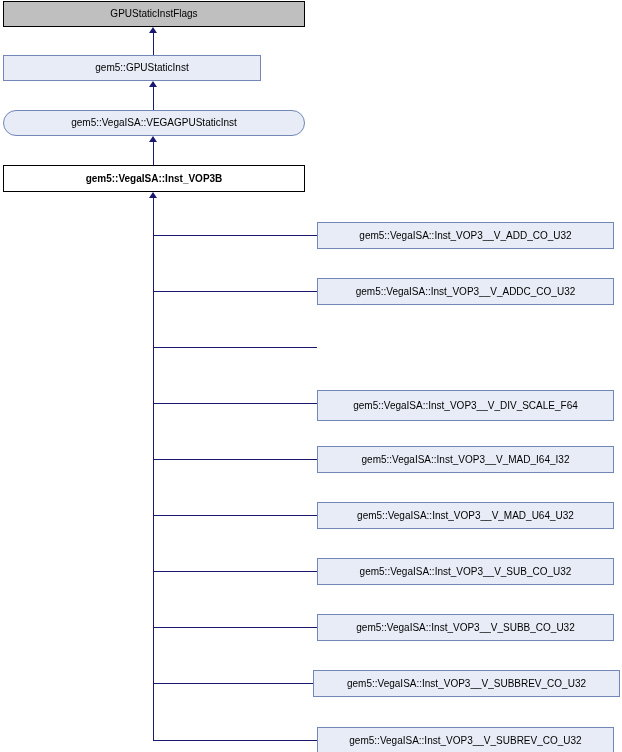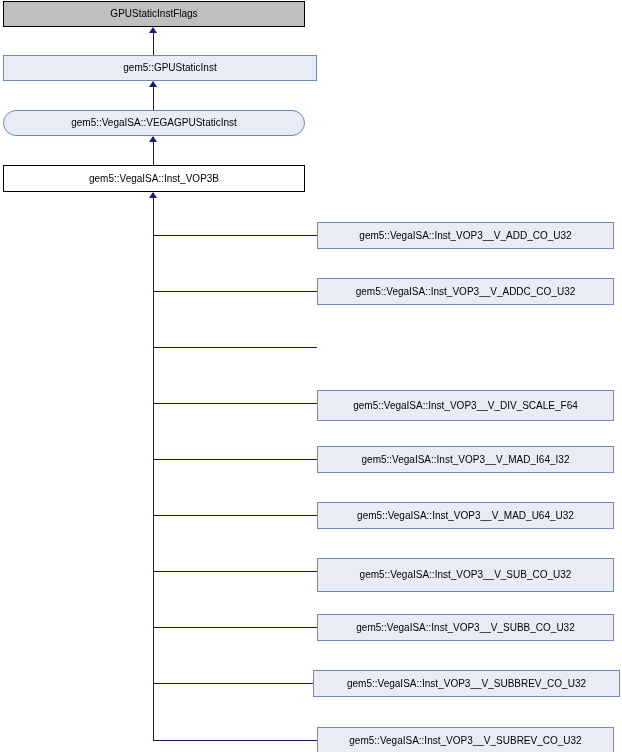--- a/index.html
+++ b/index.html
@@ -75,29 +75,29 @@
 </style>
 </head>
 <body>
 
 <div id="diagram">
 
   <div class="node root" style="left:3px; top:1px; width:302px; height:26px;">
     <span class="node-label">GPUStaticInstFlags</span>
   </div>
 
-  <div class="node base" style="left:3px; top:55px; width:314px; height:26px;padding-left:20px;">
+  <div class="node base" style="left:3px; top:55px; width:258px; height:26px;padding-left:20px;">
     <span class="node-label">gem5::GPUStaticInst</span>
   </div>
 
   <div class="node base" style="left:3px; top:110px; width:302px; height:26px;border-radius:13px;">
     <span class="node-label">gem5::VegaISA::VEGAGPUStaticInst</span>
   </div>
 
-  <div class="node current" style="left:3px; top:165px; width:302px; height:27px;">
+  <div class="node current" style="left:3px; top:165px; width:302px; height:27px;font-weight:bold;">
     <span class="node-label">gem5::VegaISA::Inst_VOP3B</span>
   </div>
 
   <div class="edge v" style="left:153px; top:33px; height:22px;"></div>
   <div class="arrow-up" style="left:149px; top:27px;"></div>
 
   <div class="edge v" style="left:153px; top:87px; height:23px;"></div>
   <div class="arrow-up" style="left:149px; top:81px;"></div>
 
   <div class="edge v" style="left:153px; top:142px; height:23px;"></div>
@@ -131,21 +131,21 @@
   </div>
 
   <div class="node derived" style="left:317px; top:446px; width:297px; height:27px;">
     <span class="node-label">gem5::VegaISA::Inst_VOP3__V_MAD_I64_I32</span>
   </div>
 
   <div class="node derived" style="left:317px; top:502px; width:297px; height:27px;">
     <span class="node-label">gem5::VegaISA::Inst_VOP3__V_MAD_U64_U32</span>
   </div>
 
-  <div class="node derived" style="left:317px; top:558px; width:297px; height:34px;">
+  <div class="node derived" style="left:317px; top:558px; width:297px; height:27px;">
     <span class="node-label">gem5::VegaISA::Inst_VOP3__V_SUB_CO_U32</span>
   </div>
 
   <div class="node derived" style="left:317px; top:614px; width:297px; height:27px;">
     <span class="node-label">gem5::VegaISA::Inst_VOP3__V_SUBB_CO_U32</span>
   </div>
 
   <div class="node derived" style="left:313px; top:670px; width:307px; height:27px;">
     <span class="node-label">gem5::VegaISA::Inst_VOP3__V_SUBBREV_CO_U32</span>
   </div>

